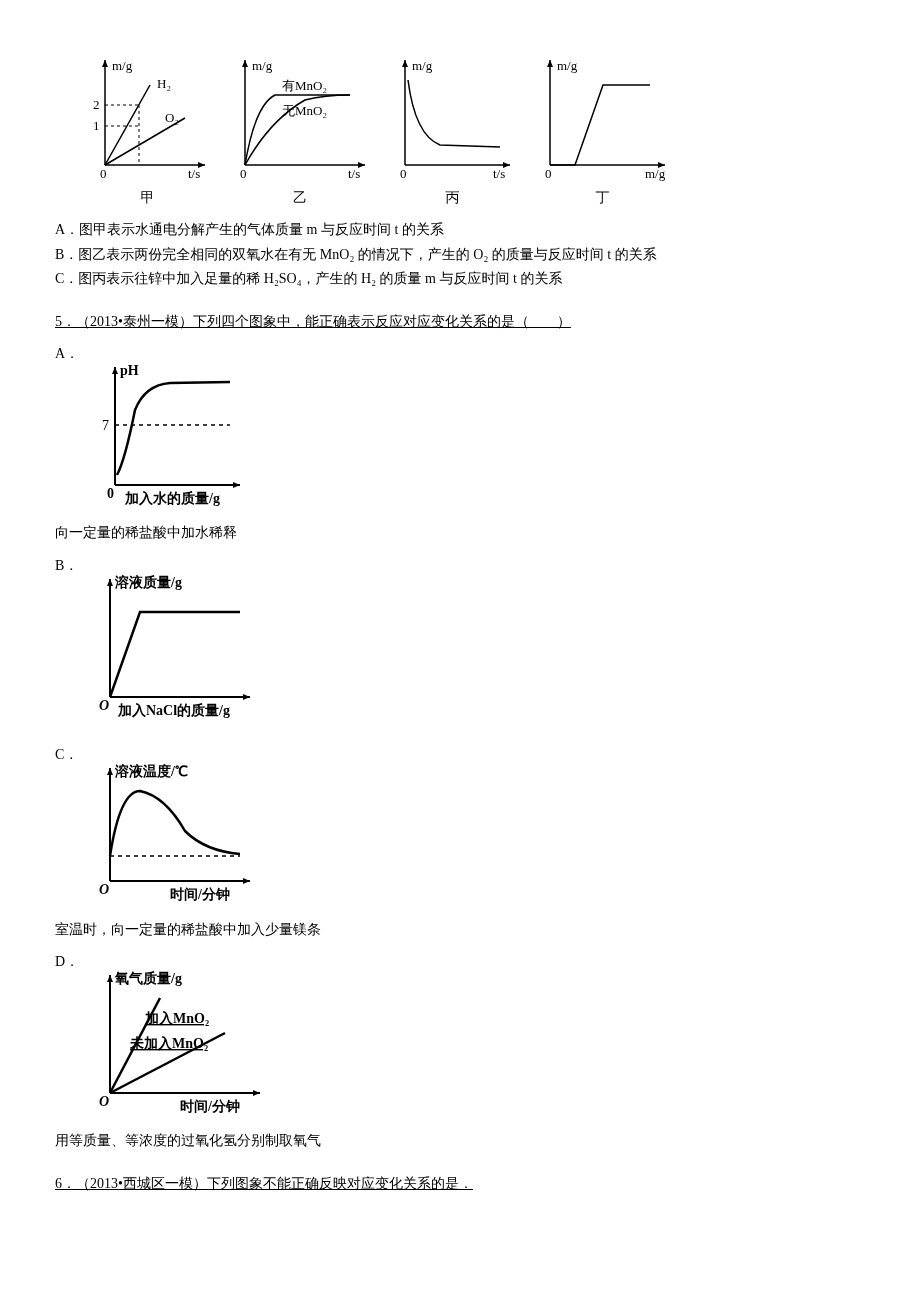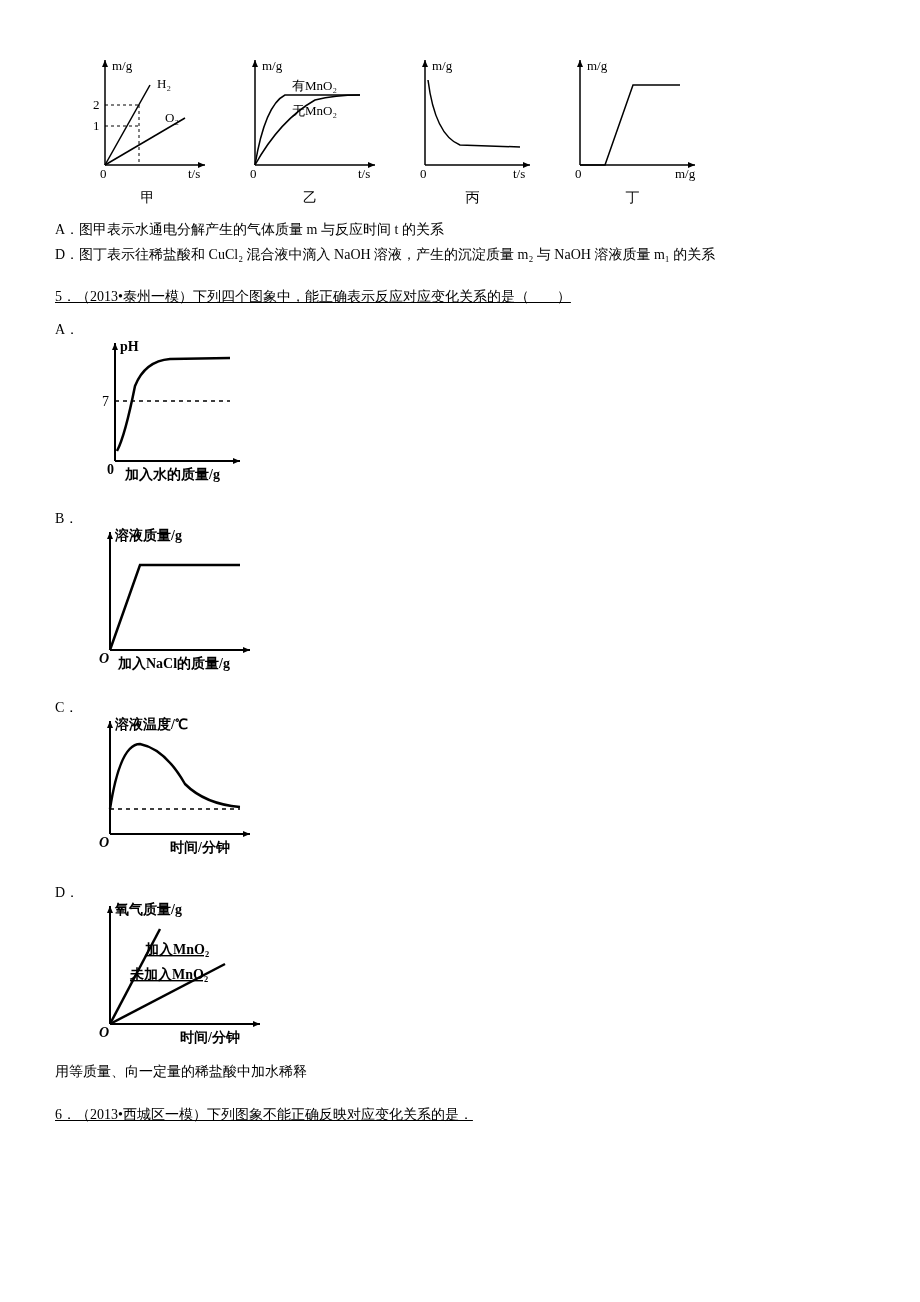--- a/index.html
+++ b/index.html
@@ -7,21 +7,20 @@
       font-family: "SimSun", "宋体", serif;
       font-size: 14px;
       line-height: 1.6;
       padding: 50px 55px;
       background: #fff;
       color: #000;
       width: 920px;
     }
     .chart-row {
       display: flex;
-      gap: 10px;
       margin-bottom: 10px;
       margin-left: 20px;
     }
     .chart-box {
       text-align: center;
     }
     .chart-box svg {
       display: block;
     }
     .chart-label {
@@ -132,21 +131,22 @@
       <text x="120" y="128" font-size="13">m/g</text>
       <text x="20" y="128" font-size="13">0</text>
     </svg>
     <div class="chart-label">丁</div>
   </div>
 
 </div>
 
 <div class="options">
   <div class="option-line">A．图甲表示水通电分解产生的气体质量 m 与反应时间 t 的关系</div>
-  <div class="option-line">D．图丁表示往稀盐酸和 CuCl₂ 混合液中滴入 NaOH 溶液，产生的沉淀质量 m₂ 与 NaOH 溶液质量 m₁ 的关系</div>
+  <div class="option-line">B．图乙表示两份完全相同的双氧水在有无 MnO₂ 的情况下，产生的 O₂ 的质量与反应时间 t 的关系</div>
+  <div class="option-line">C．图丙表示往锌中加入足量的稀 H₂SO₄，产生的 H₂ 的质量 m 与反应时间 t 的关系</div>
 </div>
 
 <div class="question-stem">5．（2013•泰州一模）下列四个图象中，能正确表示反应对应变化关系的是（　　）</div>
 
 <div class="choice-block">
   <div class="choice-letter">A．</div>
   <div class="choice-content">
     <div class="choice-graph">
       <svg width="170" height="155">
         <line x1="30" y1="130" x2="155" y2="130" stroke="#000" stroke-width="2"></line>
@@ -154,20 +154,21 @@
         <line x1="30" y1="130" x2="30" y2="12" stroke="#000" stroke-width="2"></line>
         <polygon points="30,12 27,19 33,19" fill="#000"></polygon>
         <line x1="30" y1="70" x2="145" y2="70" stroke="#000" stroke-dasharray="4,4" stroke-width="1.5"></line>
         <path d="M32,120 Q40,105 50,55 Q60,30 85,28 L145,27" fill="none" stroke="#000" stroke-width="2.5"></path>
         <text x="35" y="20" font-size="14" font-weight="bold">pH</text>
         <text x="17" y="75" font-size="14">7</text>
         <text x="22" y="143" font-size="14" font-weight="bold">0</text>
         <text x="40" y="148" font-size="14" font-weight="bold">加入水的质量/g</text>
       </svg>
     </div>
+    <div class="choice-desc">向一定量的稀盐酸中加水稀释</div>
   </div>
 </div>
 
 <div class="choice-block">
   <div class="choice-letter">B．</div>
   <div class="choice-content">
     <div class="choice-graph">
       <svg width="190" height="155">
         <line x1="25" y1="130" x2="165" y2="130" stroke="#000" stroke-width="2"></line>
         <polygon points="165,130 158,127 158,133" fill="#000"></polygon>
@@ -191,20 +192,21 @@
         <polygon points="165,125 158,122 158,128" fill="#000"></polygon>
         <line x1="25" y1="125" x2="25" y2="12" stroke="#000" stroke-width="2"></line>
         <polygon points="25,12 22,19 28,19" fill="#000"></polygon>
         <line x1="25" y1="100" x2="155" y2="100" stroke="#000" stroke-dasharray="4,4" stroke-width="1.5"></line>
         <path d="M25,100 Q35,35 55,35 Q80,40 100,75 Q120,95 155,98" fill="none" stroke="#000" stroke-width="2.5"></path>
         <text x="30" y="20" font-size="14" font-weight="bold">溶液温度/℃</text>
         <text x="14" y="138" font-size="14" font-style="italic" font-weight="bold">O</text>
         <text x="85" y="143" font-size="14" font-weight="bold">时间/分钟</text>
       </svg>
     </div>
+    <div class="choice-desc">室温时，向一定量的稀盐酸中加入少量镁条</div>
   </div>
 </div>
 
 <div class="choice-block">
   <div class="choice-letter">D．</div>
   <div class="choice-content">
     <div class="choice-graph">
       <svg width="200" height="155">
         <line x1="25" y1="130" x2="175" y2="130" stroke="#000" stroke-width="2"></line>
         <polygon points="175,130 168,127 168,133" fill="#000"></polygon>
@@ -212,17 +214,17 @@
         <polygon points="25,12 22,19 28,19" fill="#000"></polygon>
         <line x1="25" y1="130" x2="75" y2="35" stroke="#000" stroke-width="2.5"></line>
         <line x1="25" y1="130" x2="140" y2="70" stroke="#000" stroke-width="2.5"></line>
         <text x="30" y="20" font-size="14" font-weight="bold">氧气质量/g</text>
         <text x="14" y="143" font-size="14" font-style="italic" font-weight="bold">O</text>
         <text x="95" y="148" font-size="14" font-weight="bold">时间/分钟</text>
         <text x="60" y="60" font-size="14" font-weight="bold" text-decoration="underline">加入MnO₂</text>
         <text x="45" y="85" font-size="14" font-weight="bold" text-decoration="underline">未加入MnO₂</text>
       </svg>
     </div>
-    <div class="choice-desc">用等质量、向一定量的稀盐酸中加水稀释</div>
+    <div class="choice-desc">用等质量、等浓度的过氧化氢分别制取氧气</div>
   </div>
 </div>
 
 <div class="question-stem">6．（2013•西城区一模）下列图象不能正确反映对应变化关系的是．</div>
 
 </body></html>

